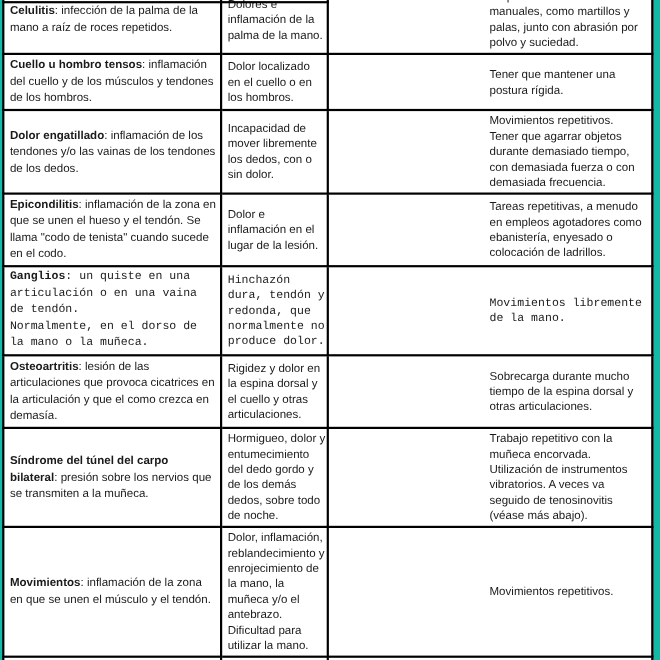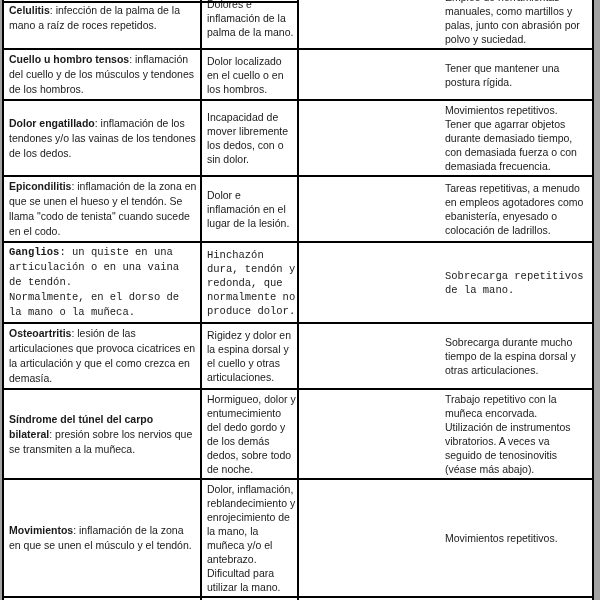--- a/index.html
+++ b/index.html
@@ -2,21 +2,21 @@
 <html><head>
 <meta charset="utf-8">
 <style>
   * { box-sizing: border-box; }
   html, body { margin: 0; padding: 0; background: #ffffff; }
   .screen {
     position: relative;
     width: 600px;
     height: 600px;
     overflow: hidden;
-    background: #a3a3a3;
+    background: #14b8a6;
     color: #1a1a1a;
     font-family: "Liberation Sans", sans-serif;
   }
   table.injuries {
     position: absolute;
     left: 2px;
     top: -12px;
     border-collapse: collapse;
     table-layout: fixed;
     width: 590px;
@@ -108,21 +108,21 @@
     <td class="cell-causes">
             <div class="para">Tareas repetitivas, a menudo en empleos agotadores como ebanistería, enyesado o colocación de ladrillos.</div>
           </td>
   </tr>
         <tr class="row-4">
     <td class="cell-lesion"><span class="lesion-name">Ganglios</span><span>: un quiste en una articulación o en una vaina de tendón.</span><div class="para">Normalmente, en el dorso de la mano o la muñeca.</div></td>
     <td class="cell-symptoms">
             <div class="para">Hinchazón dura, tendón y redonda, que normalmente no produce dolor.</div>
           </td>
     <td class="cell-causes">
-            <div class="para">Sobrecarga repetitivos de la mano.</div>
+            <div class="para">Movimientos libremente de la mano.</div>
           </td>
   </tr>
         <tr class="row-5">
     <td class="cell-lesion"><span class="lesion-name">Osteoartritis</span><span>: lesión de las articulaciones que provoca cicatrices en la articulación y que el como crezca en demasía.</span></td>
     <td class="cell-symptoms">
             <div class="para">Rigidez y dolor en la espina dorsal y el cuello y otras articulaciones.</div>
           </td>
     <td class="cell-causes">
             <div class="para">Sobrecarga durante mucho tiempo de la espina dorsal y otras articulaciones.</div>
           </td>

